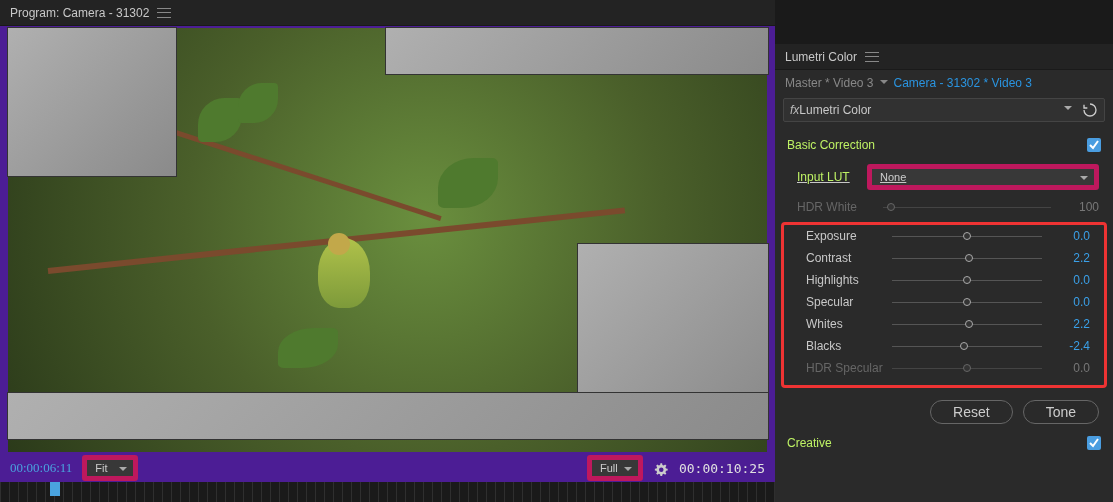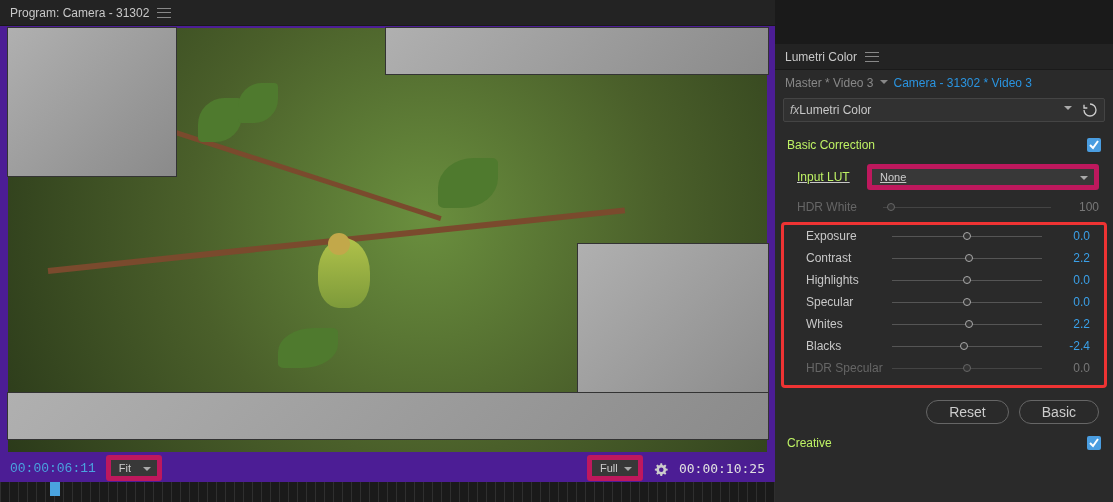--- a/index.html
+++ b/index.html
@@ -14,21 +14,21 @@
 .branch { position: absolute; background: #7a4a2d; transform-origin: left center; }
 .leaf { position: absolute; background: #4f7a2e; border-radius: 60% 10% 60% 10%; }
 .bird { position: absolute; left: 310px; top: 210px; width: 52px; height: 70px; background: linear-gradient(#b0c24a, #7d9a3a); border-radius: 50% 50% 40% 40%; }
 .bird::after { content: ""; position: absolute; top: -5px; left: 10px; width: 22px; height: 22px; background: #c2a84a; border-radius: 50%; }
 .inset { position: absolute; background: linear-gradient(135deg, #b0b0b0, #8a8a8a); box-shadow: 0 0 0 1px #333; }
 .inset.tl { left: 0; top: 0; width: 168px; height: 148px; }
 .inset.tr { left: 378px; top: 0; width: 382px; height: 46px; }
 .inset.br { left: 570px; top: 216px; width: 190px; height: 168px; }
 .inset.bl { left: 0; top: 365px; width: 760px; height: 46px; }
 .viewer-footer { height: 28px; display: flex; align-items: center; padding: 0 10px; gap: 10px; }
-.tc { color: #4aa3df; font-family: Liberation Mono, monospace; font-size: 13px; }
+.tc { color: #4aa3df; font-family: Liberation Serif, serif; font-size: 13px; }
 .tc-right { color: #e0e0e0; font-family: monospace; font-size: 13px; }
 .select { background: #383838; border: 5px solid #be185d; border-radius: 3px; padding: 2px 18px 2px 8px; font-size: 11px; color: #ccc; position: relative; min-width: 56px; }
 .select::after { content: ""; position: absolute; right: 6px; top: 7px; border: 4px solid transparent; border-top-color: #aaa; }
 .spacer { flex: 1; }
 .wrench { width: 16px; height: 16px; color: #ccc; }
 .timeline-strip { height: 20px; background: #1a1a1a; margin: 0 0 0 0; position: relative; }
 .timeline-strip .ticks { position: absolute; inset: 0; background: repeating-linear-gradient(90deg, #444 0 1px, transparent 1px 9px); opacity: .5; }
 .timeline-strip .playhead { position: absolute; left: 50px; top: 0; width: 10px; height: 14px; background: #4aa3df; }
 .right .breadcrumb { display: flex; align-items: center; gap: 6px; padding: 6px 10px; color: #888; }
 .right .breadcrumb .crumb-link { color: #2a94e0; }
@@ -205,21 +205,21 @@
         <div class="track">
           <div class="line"></div>
           <div class="knob" style="left:50%"></div>
         </div>
         <span class="sval">0.0</span>
       </div>
   </div>
 
   <div class="btns">
     <div class="pill">Reset</div>
-    <div class="pill">Basic</div>
+    <div class="pill">Tone</div>
   </div>
 
 
   <div class="row section-row">
     <span class="label">Creative</span>
     <span class="check">
         <svg viewBox="0 0 10 10">
           <path d="M1 5l3 3 5-7" stroke="#fff" stroke-width="2" fill="none"></path>
         </svg>
       </span>

